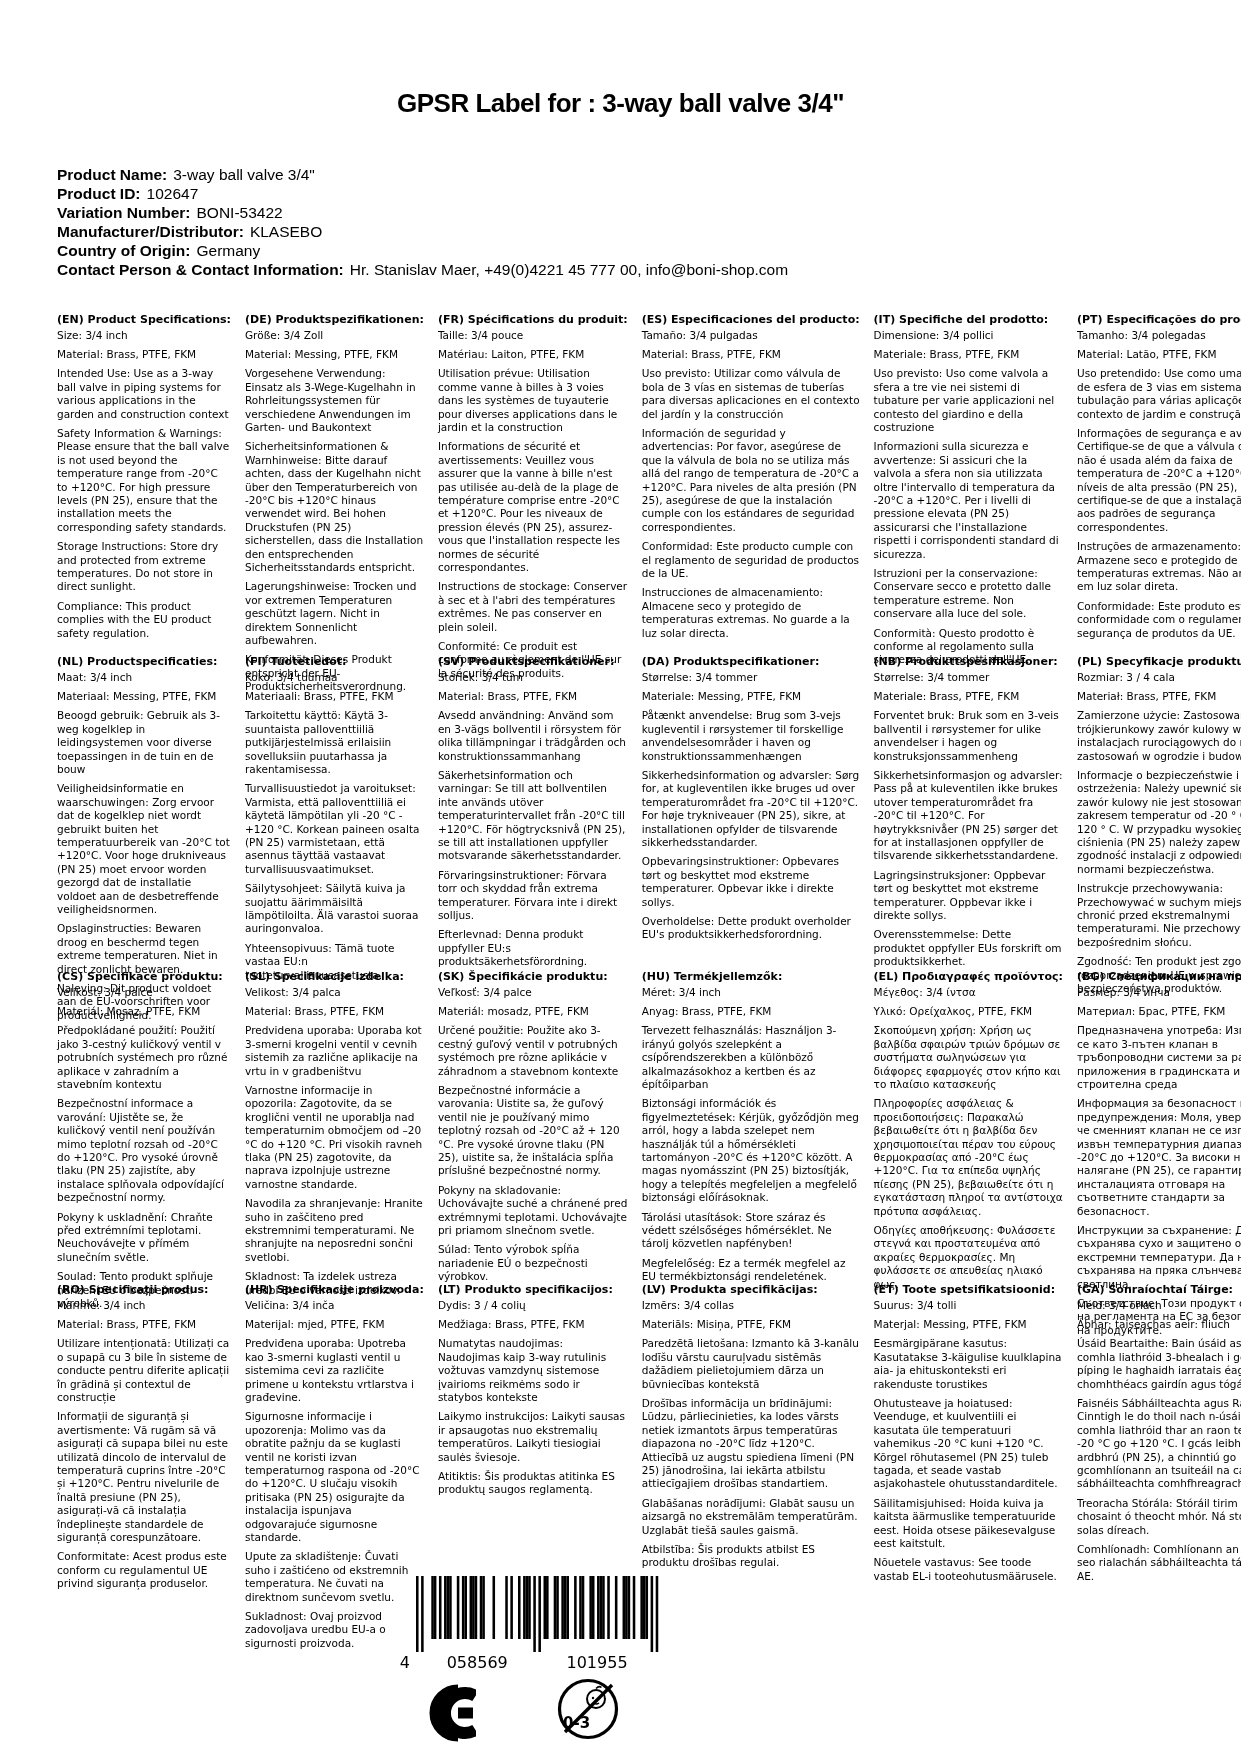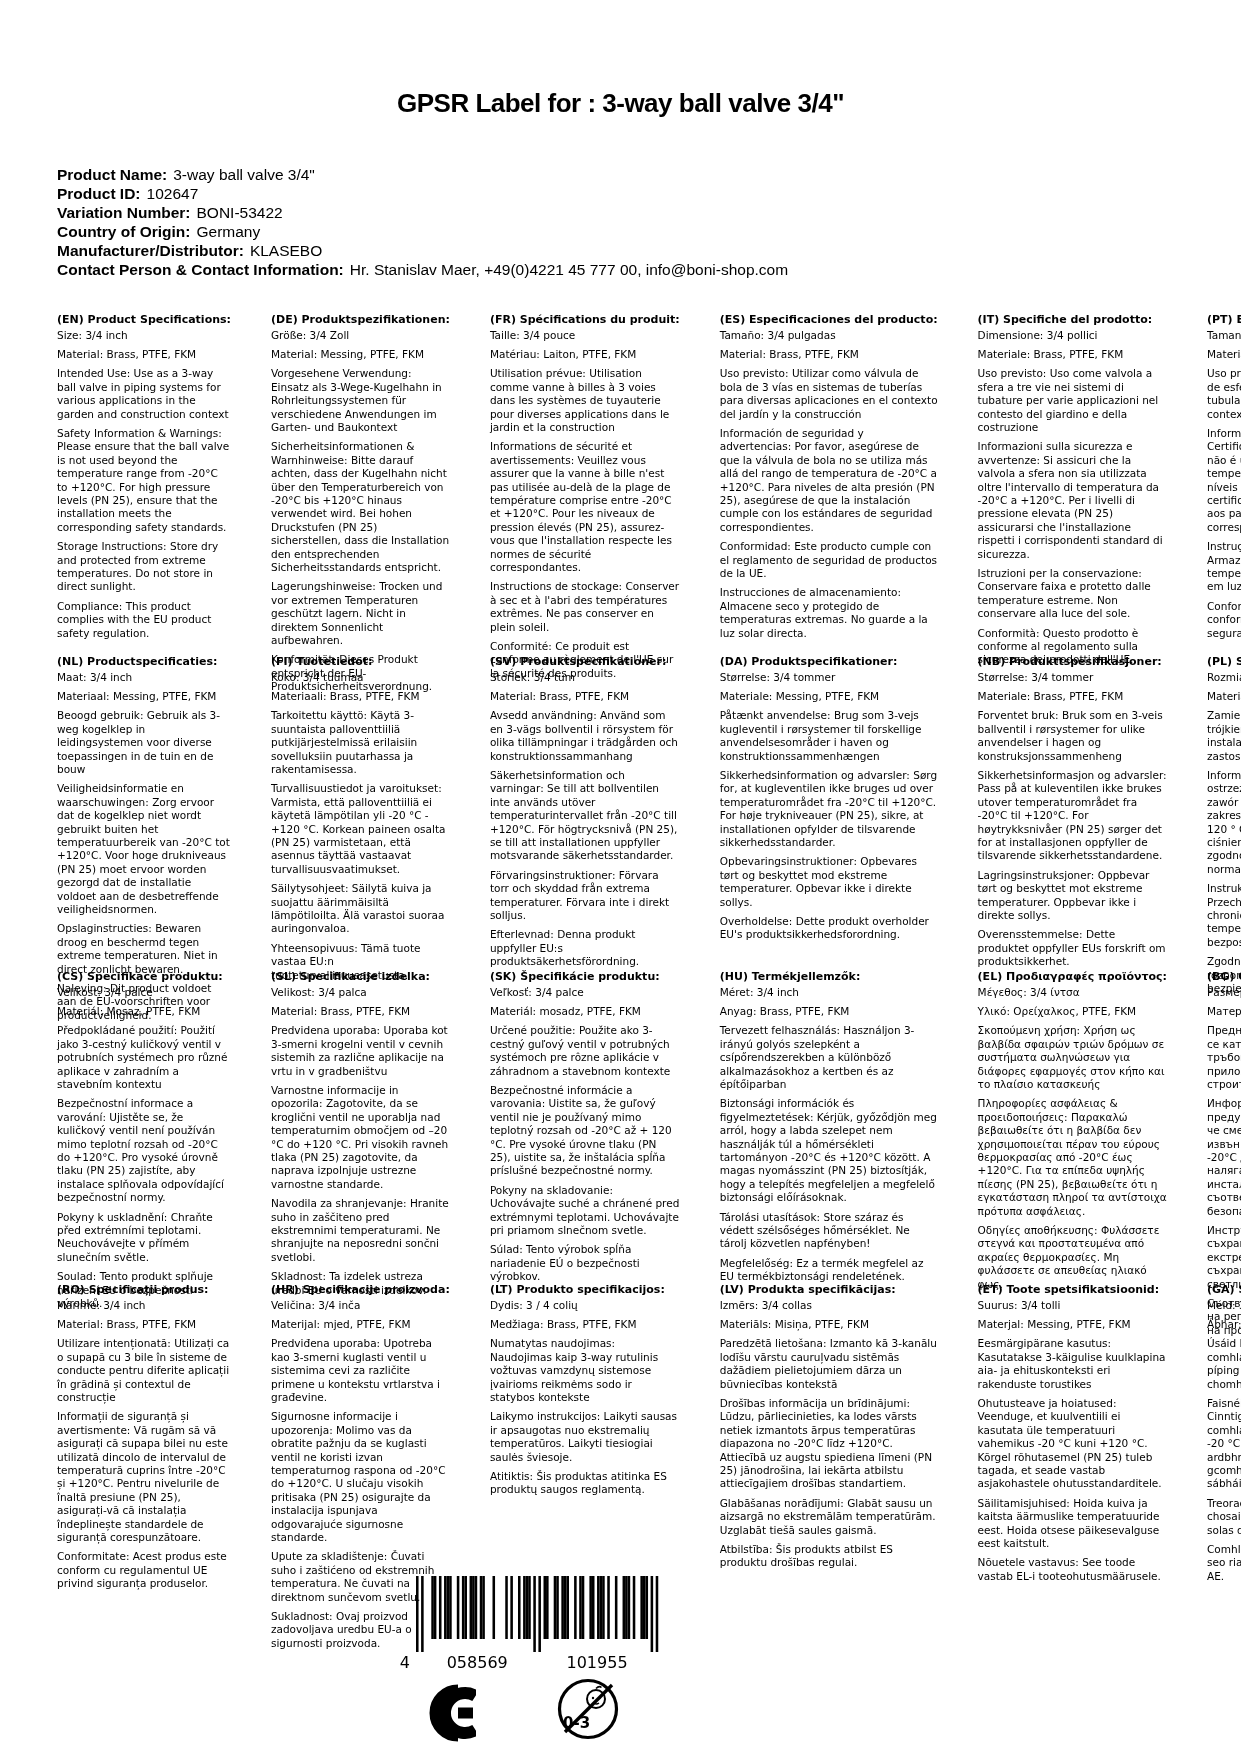--- a/index.html
+++ b/index.html
@@ -12,21 +12,21 @@
     font-family:"Liberation Sans",sans-serif;font-weight:bold;font-size:26px;letter-spacing:-0.5px;
   }
   .product-info{margin:46px 0 0 57px;font-family:"Liberation Sans",sans-serif;font-size:15.5px;line-height:19px;}
   .pi-row{white-space:nowrap;}
   .pi-label{font-weight:bold;margin-top:40px;}
   .pi-value{margin-left:6px;}
   .specs-grid{
     display:grid;margin:34px 44px 0 57px;
     grid-template-columns:repeat(6,1fr);
     grid-template-rows:342px 315px 313px 312px;
-    column-gap:40px;
+    column-gap:14px;
   }
   .block{overflow:visible;}
   .block h3{
     margin:0 0 2px 0;font-size:11px;font-weight:bold;white-space:nowrap;line-height:13.5px;
   }
   .block p{
     margin:0 0 6px 0;font-size:10.5px;line-height:13.4px;
   }
   .bottom{position:absolute;left:0;top:1570px;width:1241px;height:184px;}
   .barcode{position:absolute;left:388px;top:6px;}
@@ -47,25 +47,25 @@
 
     <div class="pi-row">
       <span class="pi-label">Product ID:</span><span class="pi-value">102647</span>
     </div>
 
     <div class="pi-row">
       <span class="pi-label">Variation Number:</span><span class="pi-value">BONI-53422</span>
     </div>
 
     <div class="pi-row">
+      <span class="pi-label">Manufacturer/Distributor:</span><span class="pi-value">KLASEBO</span>
+    </div>
+
+    <div class="pi-row">
       <span class="pi-label">Country of Origin:</span><span class="pi-value">Germany</span>
-    </div>
-
-    <div class="pi-row">
-      <span class="pi-label">Manufacturer/Distributor:</span><span class="pi-value">KLASEBO</span>
     </div>
 
     <div class="pi-row">
       <span class="pi-label">Contact Person &amp; Contact Information:</span><span class="pi-value">Hr. Stanislav Maer, +49(0)4221 45 777 00, info@boni-shop.com</span>
     </div>
   </div>
 
   <main class="specs-grid">
     <section class="block">
       <h3>(EN) Product Specifications:</h3>
@@ -115,21 +115,21 @@
         </div>
     </section>
 
     <section class="block">
       <h3>(IT) Specifiche del prodotto:</h3>
       <div class="paras">
           <p>Dimensione: 3/4 pollici</p>
           <p>Materiale: Brass, PTFE, FKM</p>
           <p>Uso previsto: Uso come valvola a sfera a tre vie nei sistemi di tubature per varie applicazioni nel contesto del giardino e della costruzione</p>
           <p>Informazioni sulla sicurezza e avvertenze: Si assicuri che la valvola a sfera non sia utilizzata oltre l'intervallo di temperatura da -20°C a +120°C. Per i livelli di pressione elevata (PN 25) assicurarsi che l'installazione rispetti i corrispondenti standard di sicurezza.</p>
-          <p>Istruzioni per la conservazione: Conservare faixa e protetto dalle temperature estreme. Non conservare alla luce del sole.</p>
+          <p>Istruzioni per la conservazione: Conservare secco e protetto dalle temperature estreme. Non conservare alla luce del sole.</p>
           <p>Conformità: Questo prodotto è conforme al regolamento sulla sicurezza dei prodotti dell'UE.</p>
         </div>
     </section>
 
     <section class="block">
       <h3>(PT) Especificações do produto:</h3>
       <div class="paras">
           <p>Tamanho: 3/4 polegadas</p>
           <p>Material: Latão, PTFE, FKM</p>
           <p>Uso pretendido: Use como uma válvula de esfera de 3 vias em sistemas de tubulação para várias aplicações no contexto de jardim e construção</p>

